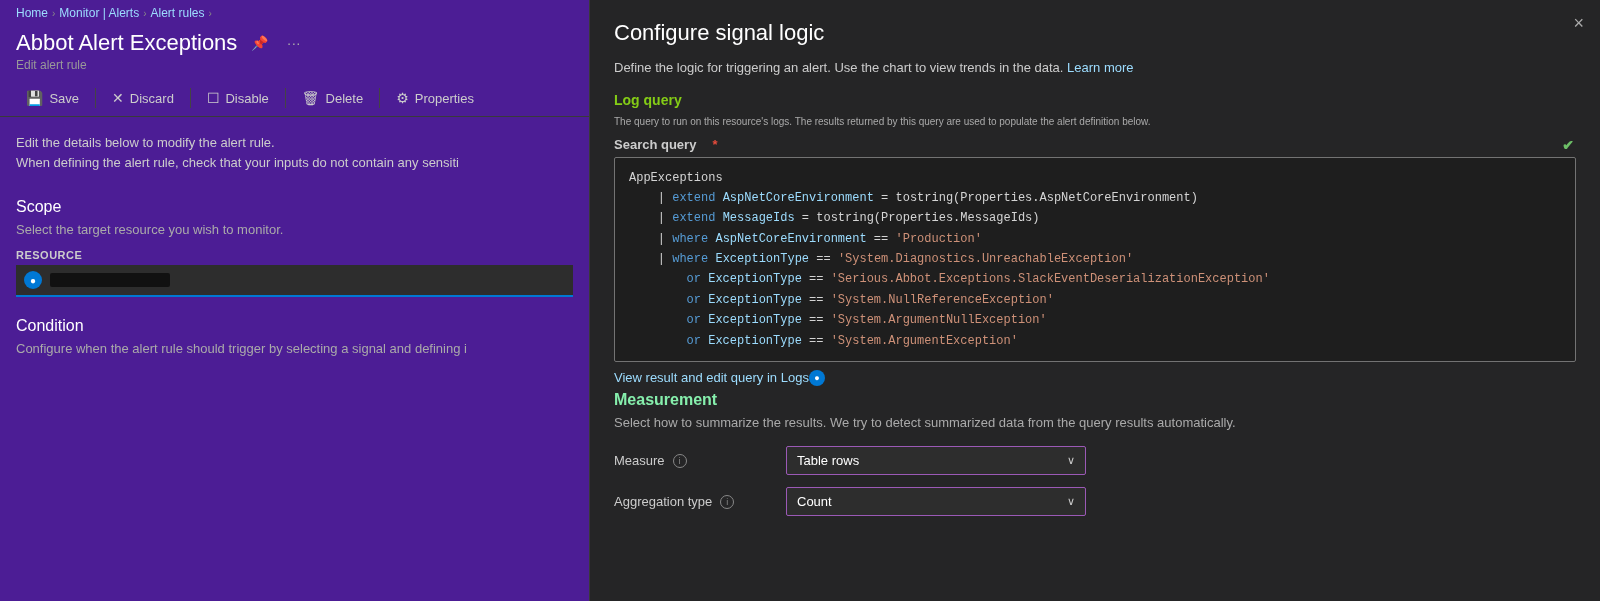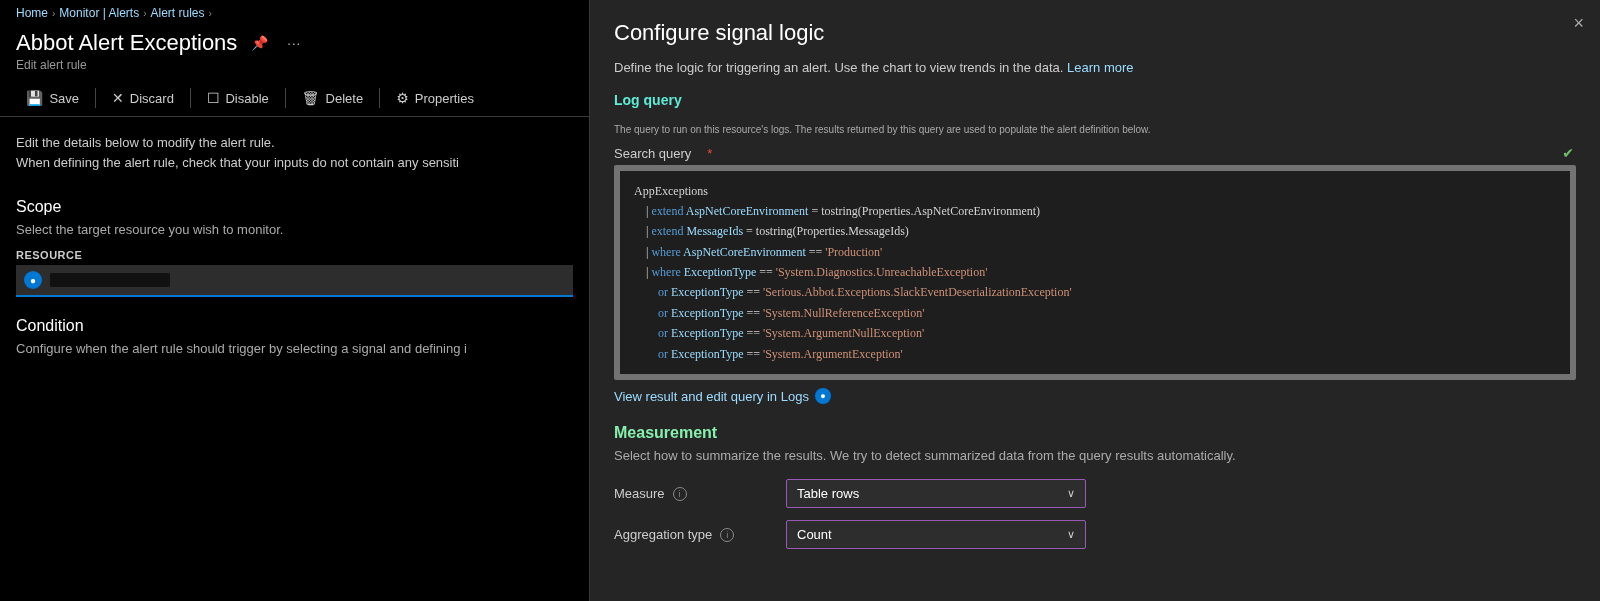--- a/index.html
+++ b/index.html
@@ -9,21 +9,21 @@
       font-family: 'Segoe UI', Arial, sans-serif;
       font-size: 13px;
       display: flex;
       height: 601px;
       overflow: hidden;
     }
     
     .left-panel {
       width: 590px;
       min-width: 590px;
-      background: #000000;
+      background: #4c1d95;
       border-right: 1px solid #3a3a3a;
       display: flex;
       flex-direction: column;
       overflow: hidden;
     }
     .breadcrumb-bar {
       display: flex;
       align-items: center;
       padding: 6px 16px;
       font-size: 12px;
@@ -181,67 +181,67 @@
     .panel-desc {
       font-size: 13px;
       color: #cccccc;
       margin-bottom: 14px;
       line-height: 1.5;
     }
     .learn-more { color: #9cdcfe; text-decoration: none; }
     .section-heading {
       font-size: 14px;
       font-weight: 600;
-      color: #5eead4;
-      margin-bottom: 16px;
+      color: #84cc16;
+      margin-bottom: 8px;
     }
     .query-desc {
       font-size: 10px;
       color: #aaa;
       margin-bottom: 10px;
     }
     .field-label {
       font-size: 13px;
       color: #cccccc;
       margin-bottom: 4px;
       display: flex;
-      align-items: flex-end;
+      align-items: center;
       gap: 16px;
+      font-weight: bold;
     }
     .required-star { color: #e74c3c; }
     .valid-check { color: #6dbf67; font-size: 14px; float: right; margin-right: 2px; }
     .code-editor {
       background: #1e1e1e;
-      border: 6px solid #737373;
+      border: 1px solid #737373;
       border-radius: 2px;
       padding: 10px 14px;
-      font-family: Liberation Serif, serif;
+      font-family: Liberation Mono, monospace;
       font-size: 12px;
       line-height: 1.7;
       color: #d4d4d4;
       min-height: 170px;
       position: relative;
       overflow-x: auto;
     }
     .code-line { white-space: pre; }
     .kw-extend { color: #569cd6; }
     .kw-where { color: #569cd6; }
     .kw-or { color: #569cd6; }
     .str-val { color: #ce9178; }
     .ident { color: #9cdcfe; }
     .plain { color: #d4d4d4; }
     .view-link {
       color: #9cdcfe;
       font-size: 13px;
       text-decoration: none;
       display: inline-flex;
-      align-items: center;
-      gap: 6px;
+      align-items: flex-start;
       margin-top: 8px;
-      margin-bottom: 20px;
+      margin-bottom: 5px;
     }
     .logs-icon {
       width: 16px;
       height: 16px;
       background: #0078d4;
       border-radius: 50%;
       display: inline-flex;
       align-items: center;
       justify-content: center;
       color: #fff;

